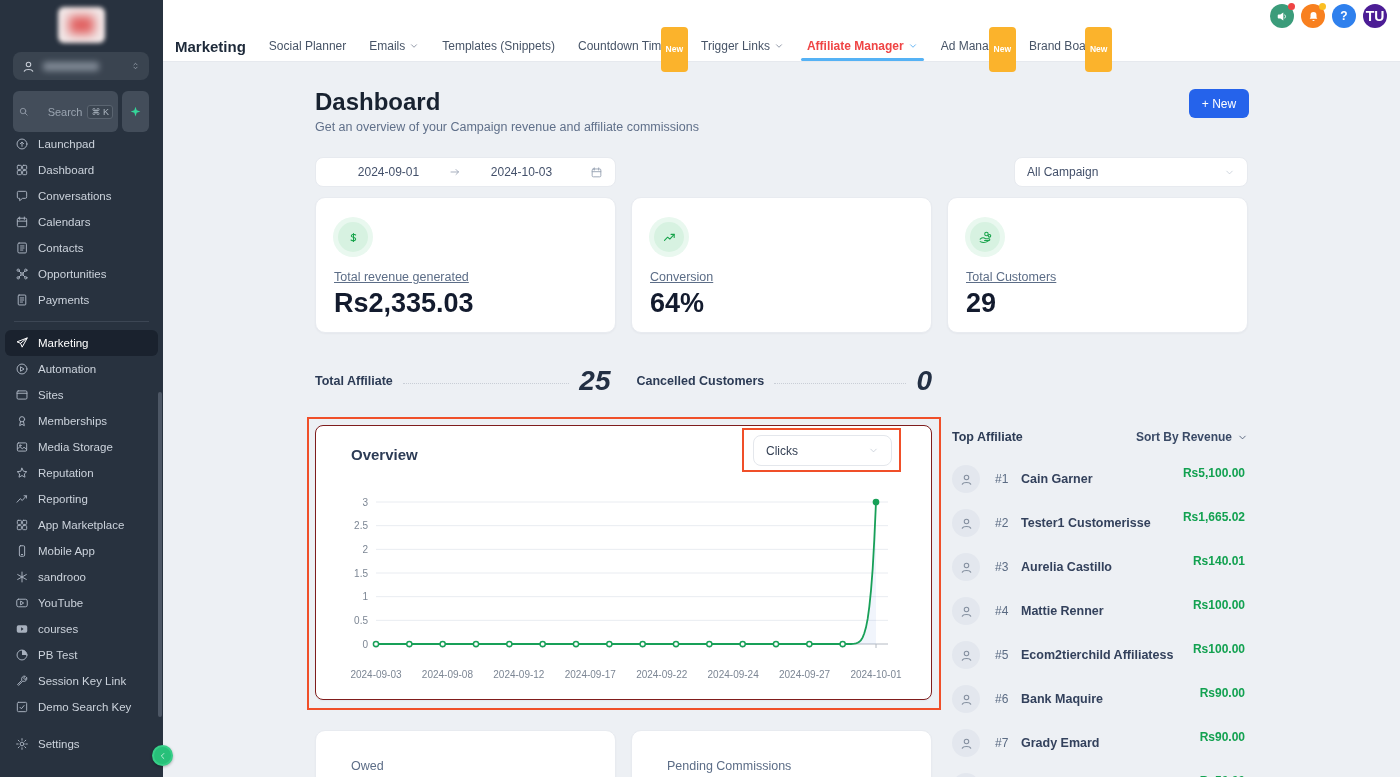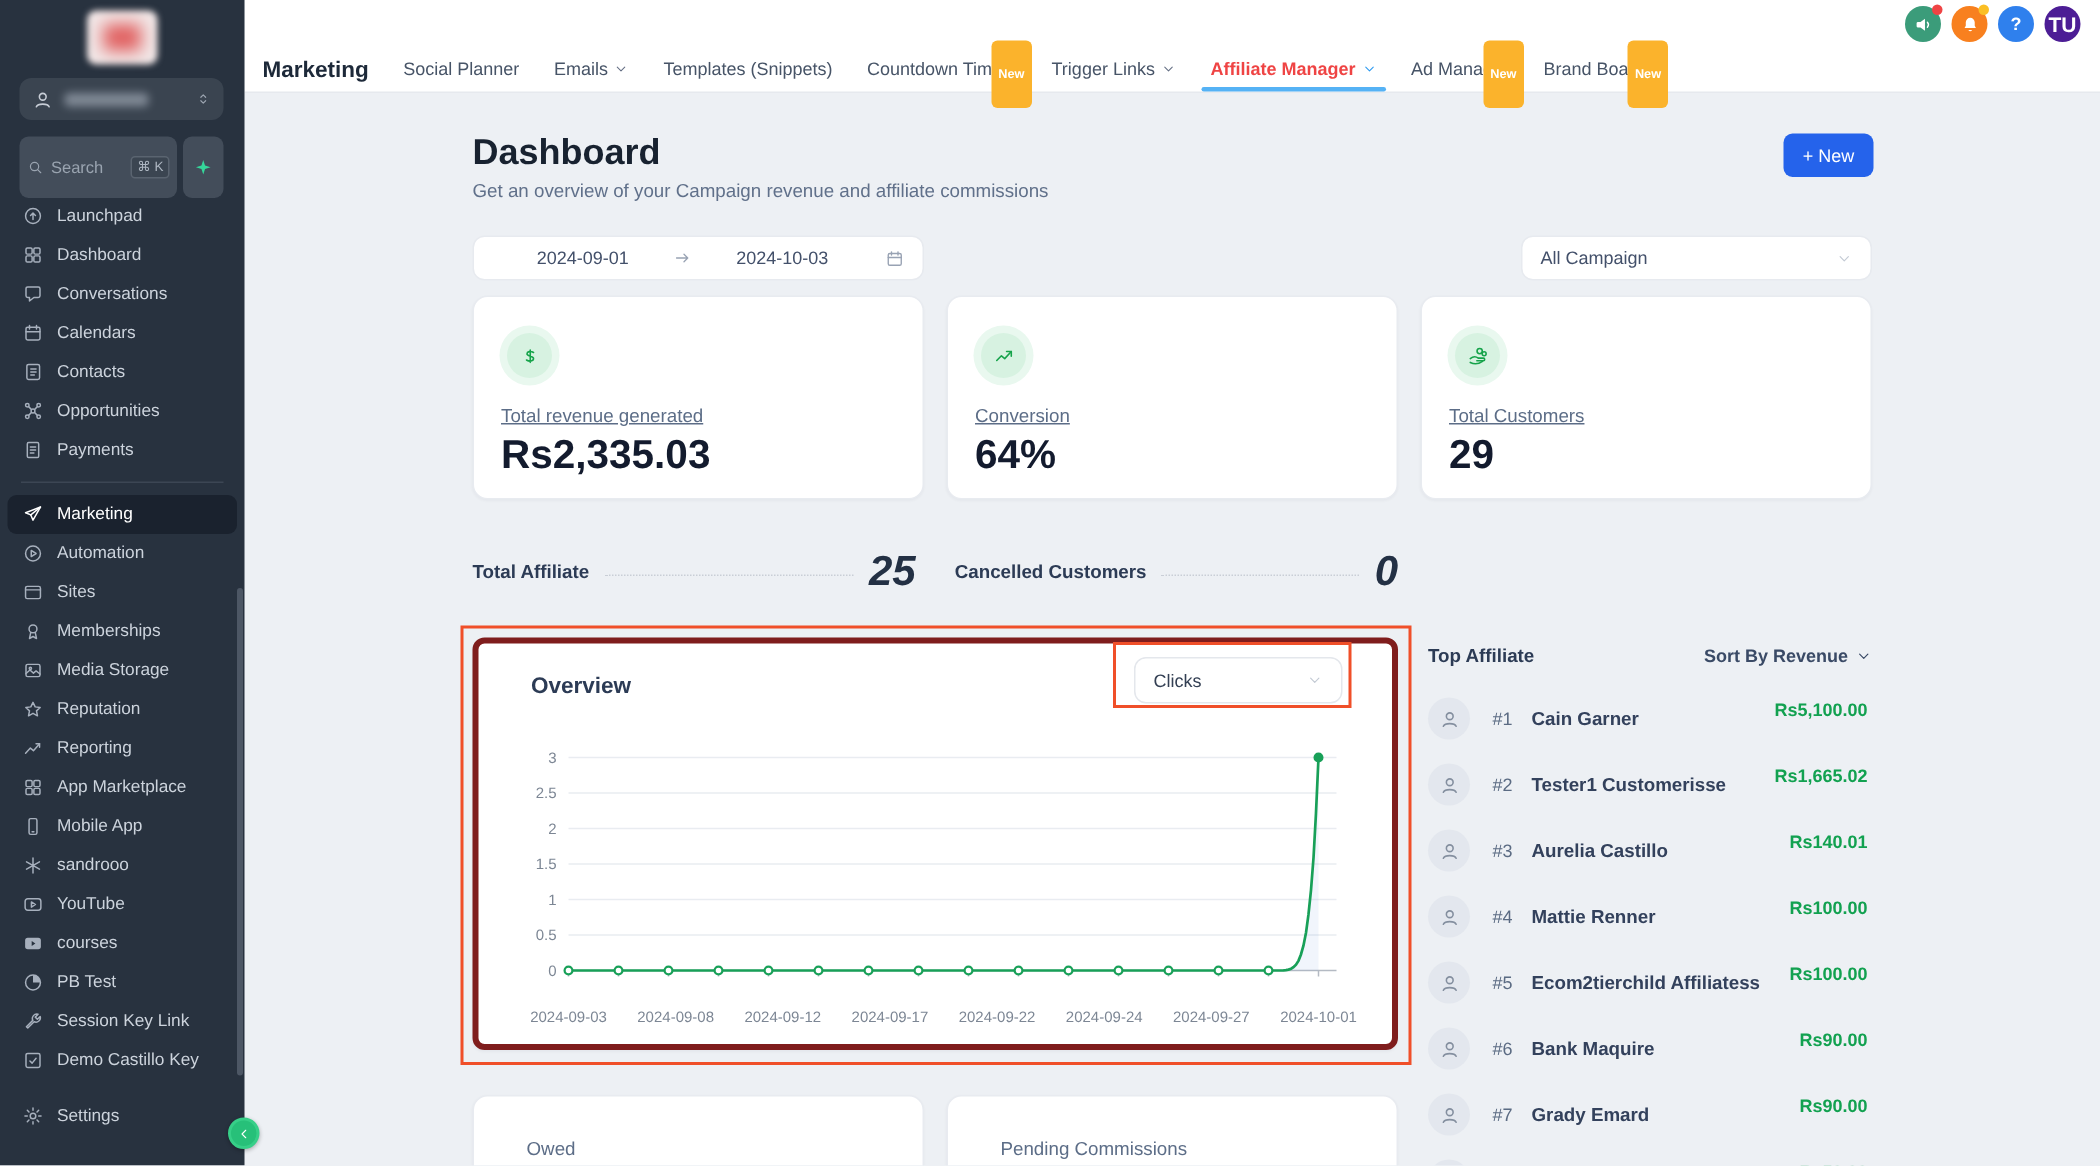--- a/index.html
+++ b/index.html
@@ -13,21 +13,21 @@
   
   .sidebar { position:absolute; left:0; top:0; width:163px; height:777px; background:#28323f; z-index:30; }
   .logo-wrap { position:absolute; left:58px; top:7px; width:47px; height:36px; border-radius:6px;
                background:#f2e8e8; filter:blur(2px); }
   .logo-blob { position:absolute; left:11px; top:9px; width:25px; height:18px; background:#e05e5e; filter:blur(5px); }
   .account { position:absolute; left:13px; top:52px; width:136px; height:28px; background:#3a4450;
              border-radius:8px; display:flex; align-items:center; padding:0 8px; gap:7px; cursor:pointer; }
   .acct-user { width:15px; height:15px; color:#c7cdd6; flex:none; }
   .acct-name { width:56px; height:9px; border-radius:3px; background:#97a0ac; filter:blur(3px); opacity:.75; }
   .acct-chev { margin-left:auto; width:11px; height:14px; color:#9aa3af; }
-  .search-row { position:absolute; left:13px; top:91px; width:136px; height:41px; display:flex; gap:4px; }
+  .search-row { position:absolute; left:13px; top:91px; width:136px; height:41px; display:flex; gap:4px;text-align:right; }
   .search-box { flex:1; background:#434d5a; border-radius:6px; display:flex; align-items:center;
                 gap:5px; padding:0 5px; color:#9aa4b0; cursor:text; }
   .search-box .icn { width:11px; height:11px; flex:none; }
   .search-ph { font-size:11px; flex:1; }
   .kbd { font-size:9px; color:#aeb7c2; border:1px solid #5a6470; border-radius:3px; padding:1px 3px;
          background:#3b4551; white-space:nowrap; }
   .spark-btn { width:27px; background:#434d5a; border-radius:6px; display:flex; align-items:center;
                justify-content:center; color:#35d69a; cursor:pointer; }
   .spark-btn .icn { width:13px; height:13px; }
   .side-nav { position:absolute; left:0; top:131px; width:163px; }
@@ -92,21 +92,21 @@
   .stat-value { margin-top:4px; font-size:27px; font-weight:700; color:#131b2e; }
   .summary-row { position:absolute; left:152px; top:303px; width:617px; display:flex; gap:26px; }
   .sum-item { flex:1; display:flex; align-items:center; }
   .sum-label { font-size:12.5px; font-weight:700; color:#2c3b55; white-space:nowrap; }
   .sum-leader { flex:1; border-bottom:1.5px dotted #c9ced6; margin:0 10px; position:relative; top:2px; }
   .sum-value { font-size:28px; font-weight:700; color:#233044;font-style:italic; }
   .anno { position:absolute; border:2px solid #f04f29; z-index:25; pointer-events:none; }
   #anno-overview { left:144px; top:355px; width:634px; height:293px; }
   #anno-clicks   { left:579px; top:366px; width:159px; height:44px; }
   .overview-card { position:absolute; left:152px; top:363px; width:617px; height:275px; background:#fff;
-                   border:4px solid #7f1d1d; border-radius:8px; box-shadow:0 1px 2px rgba(16,24,40,.04); }
+                   border:1px solid #7f1d1d; border-radius:8px; box-shadow:0 1px 2px rgba(16,24,40,.04); }
   .ov-title { position:absolute; left:35px; top:20px; font-size:15px; font-weight:700; color:#2c3b55; }
   .clicks-select { position:absolute; left:437px; top:9px; width:139px; height:31px; background:#fff;
                    border:1px solid #e4e7ec; border-radius:8px; display:flex; align-items:center;
                    padding:0 12px; font-size:12px; color:#344054; cursor:pointer; }
   .chart-wrap { position:absolute; left:20px; top:60px; width:575px; height:200px; }
   .affiliate-panel { position:absolute; left:789px; top:368px; width:296px; height:347px; }
   .ap-head { display:flex; align-items:center; justify-content:space-between; }
   .ap-title { font-size:12.5px; font-weight:700; color:#2c3b55; }
   .ap-sort { display:flex; align-items:center; gap:5px; font-size:12px; font-weight:600; color:#3a4a66; cursor:pointer; }
   .ap-sort .icn { width:11px; height:11px; color:#3a4a66; }
@@ -359,21 +359,21 @@
         </span>
         <span class="side-label">Session Key Link</span>
       </div>
       <div class="side-item">
      <span class="icn ">
           <svg viewBox="0 0 24 24">
             <rect x="4" y="4" width="16" height="16" rx="2"></rect>
             <path d="M8.5 12.5l2.5 2.5 4.5-5.5"></path>
           </svg>
         </span>
-        <span class="side-label">Demo Castillo Key</span>
+        <span class="side-label">Demo Search Key</span>
       </div>
       <div class="side-item gap">
      <span class="icn ">
           <svg viewBox="0 0 24 24">
             <circle cx="12" cy="12" r="3.2"></circle>
             <path d="M12 2.8v2.7M12 18.5v2.7M2.8 12h2.7M18.5 12h2.7M5.5 5.5l1.9 1.9M16.6 16.6l1.9 1.9M18.5 5.5l-1.9 1.9M7.4 16.6l-1.9 1.9"></path>
           </svg>
         </span>
         <span class="side-label">Settings</span>
       </div>

